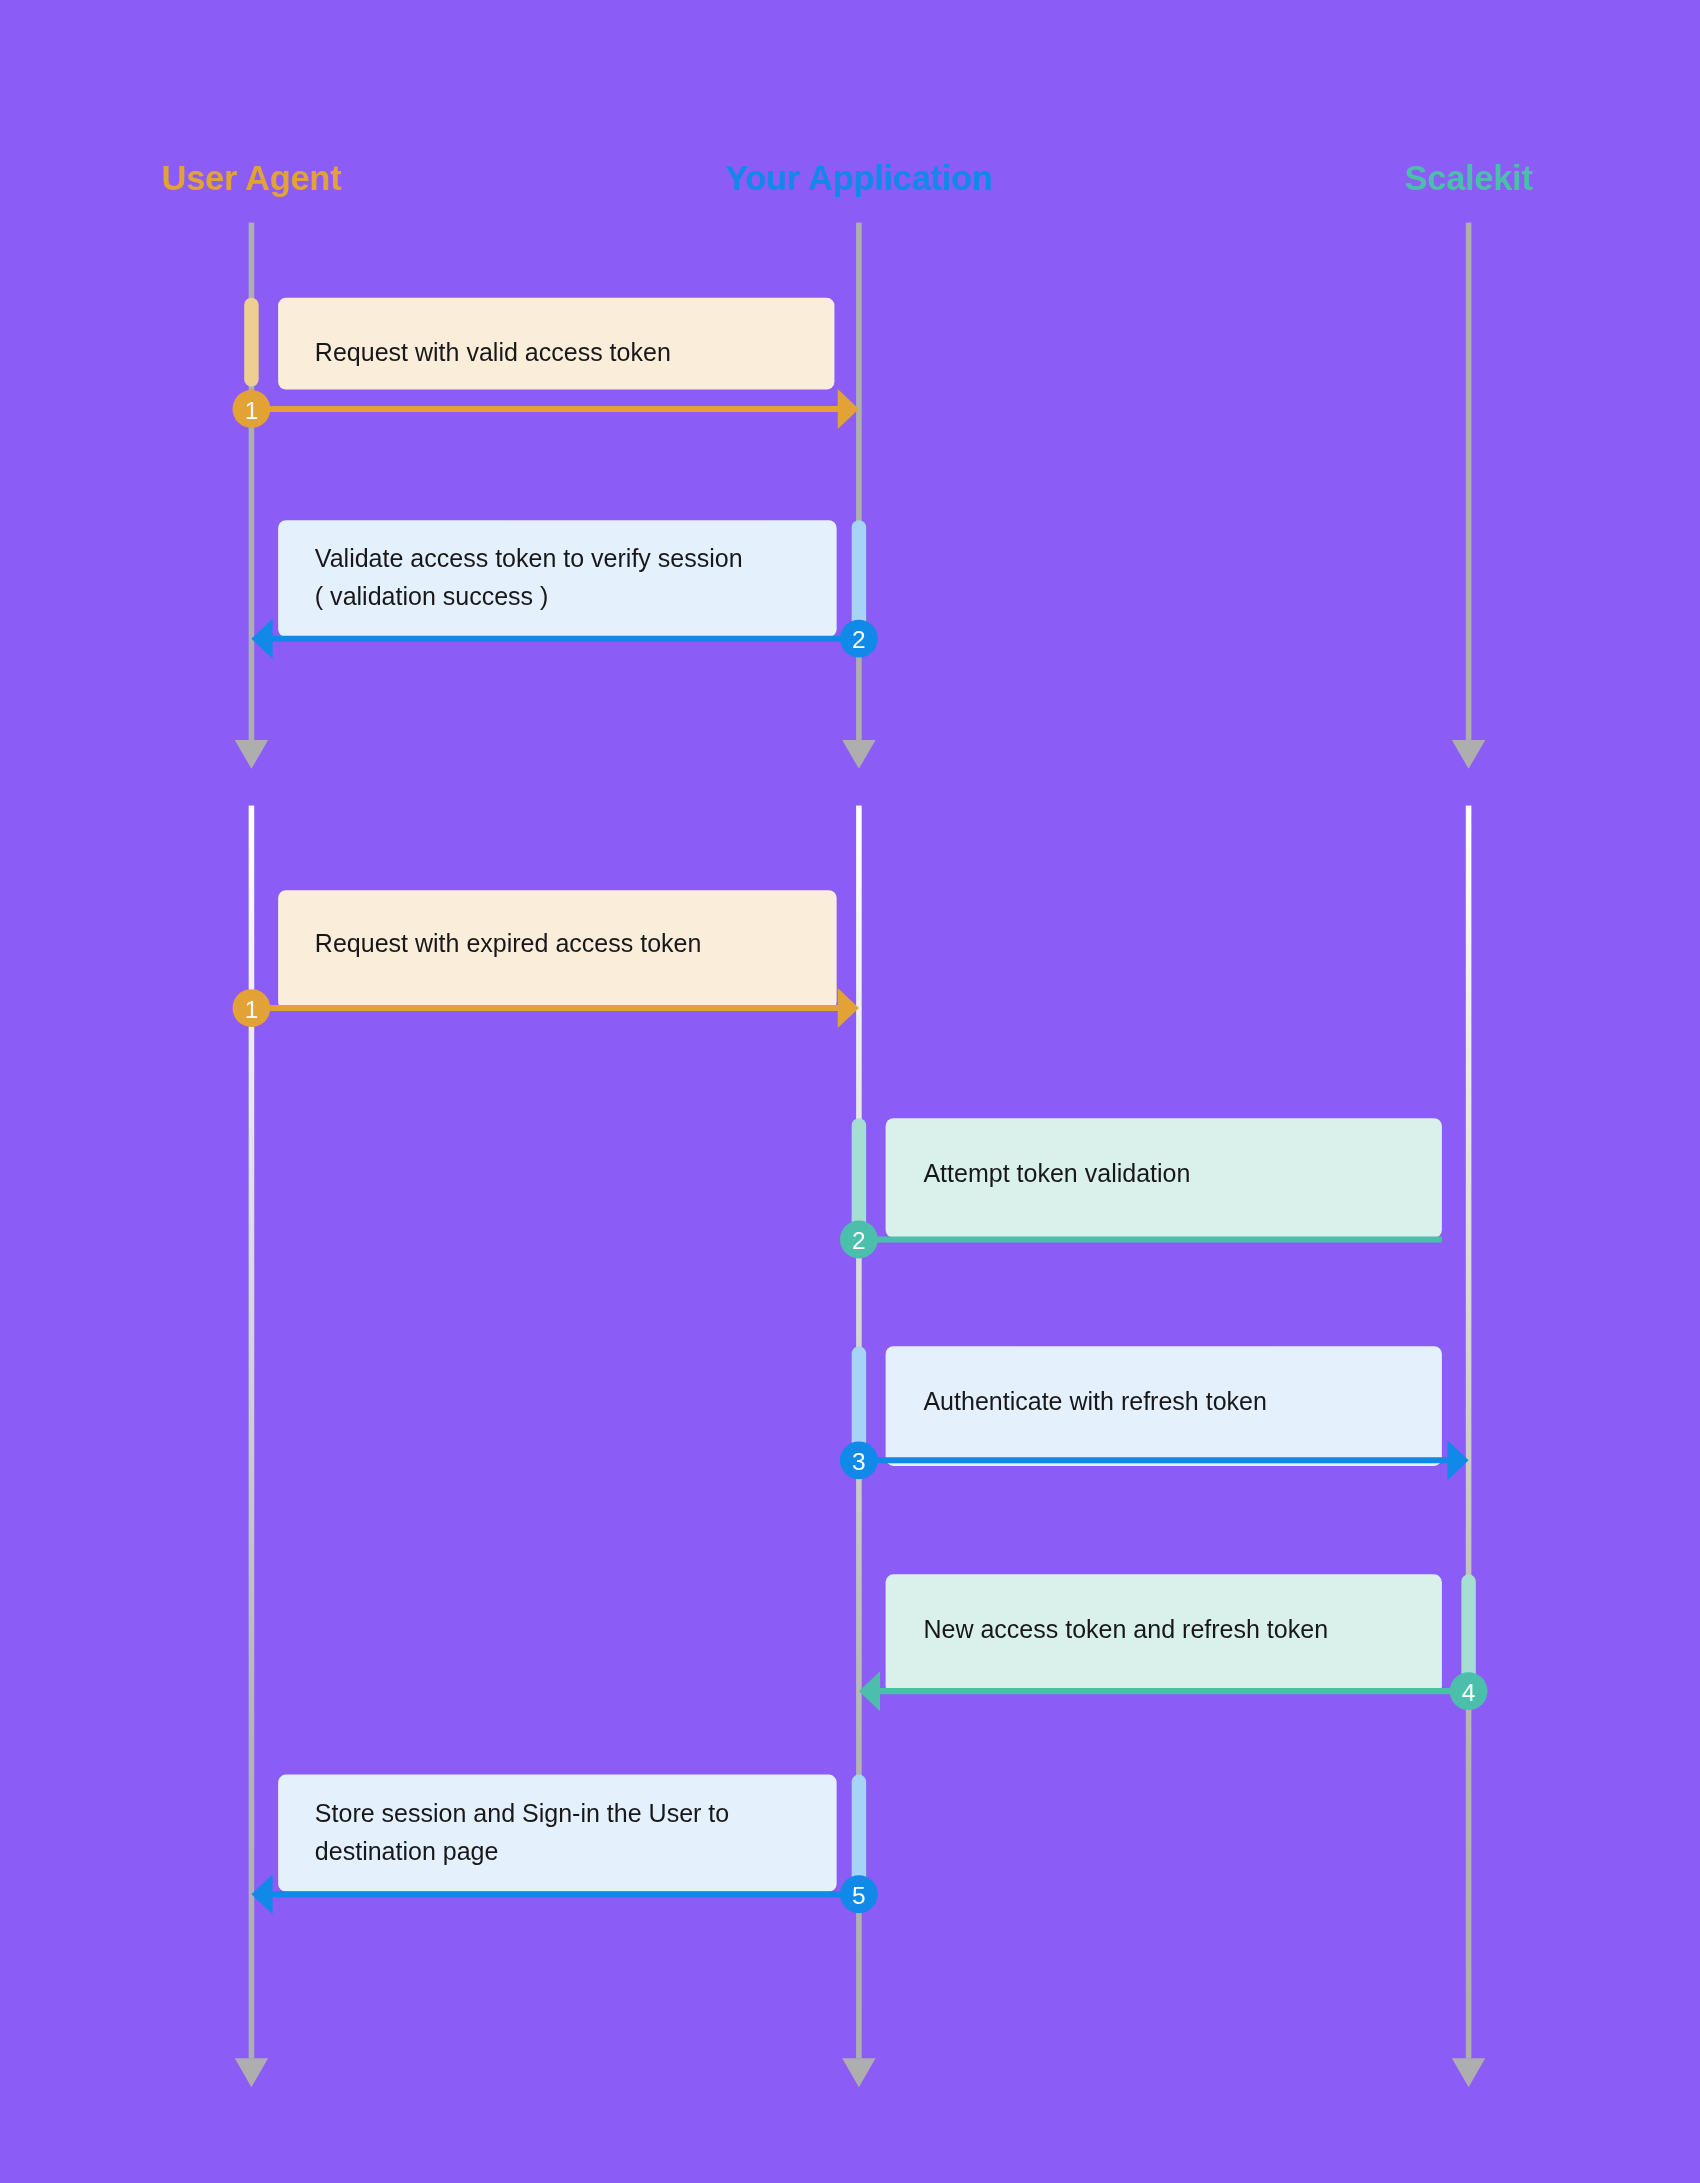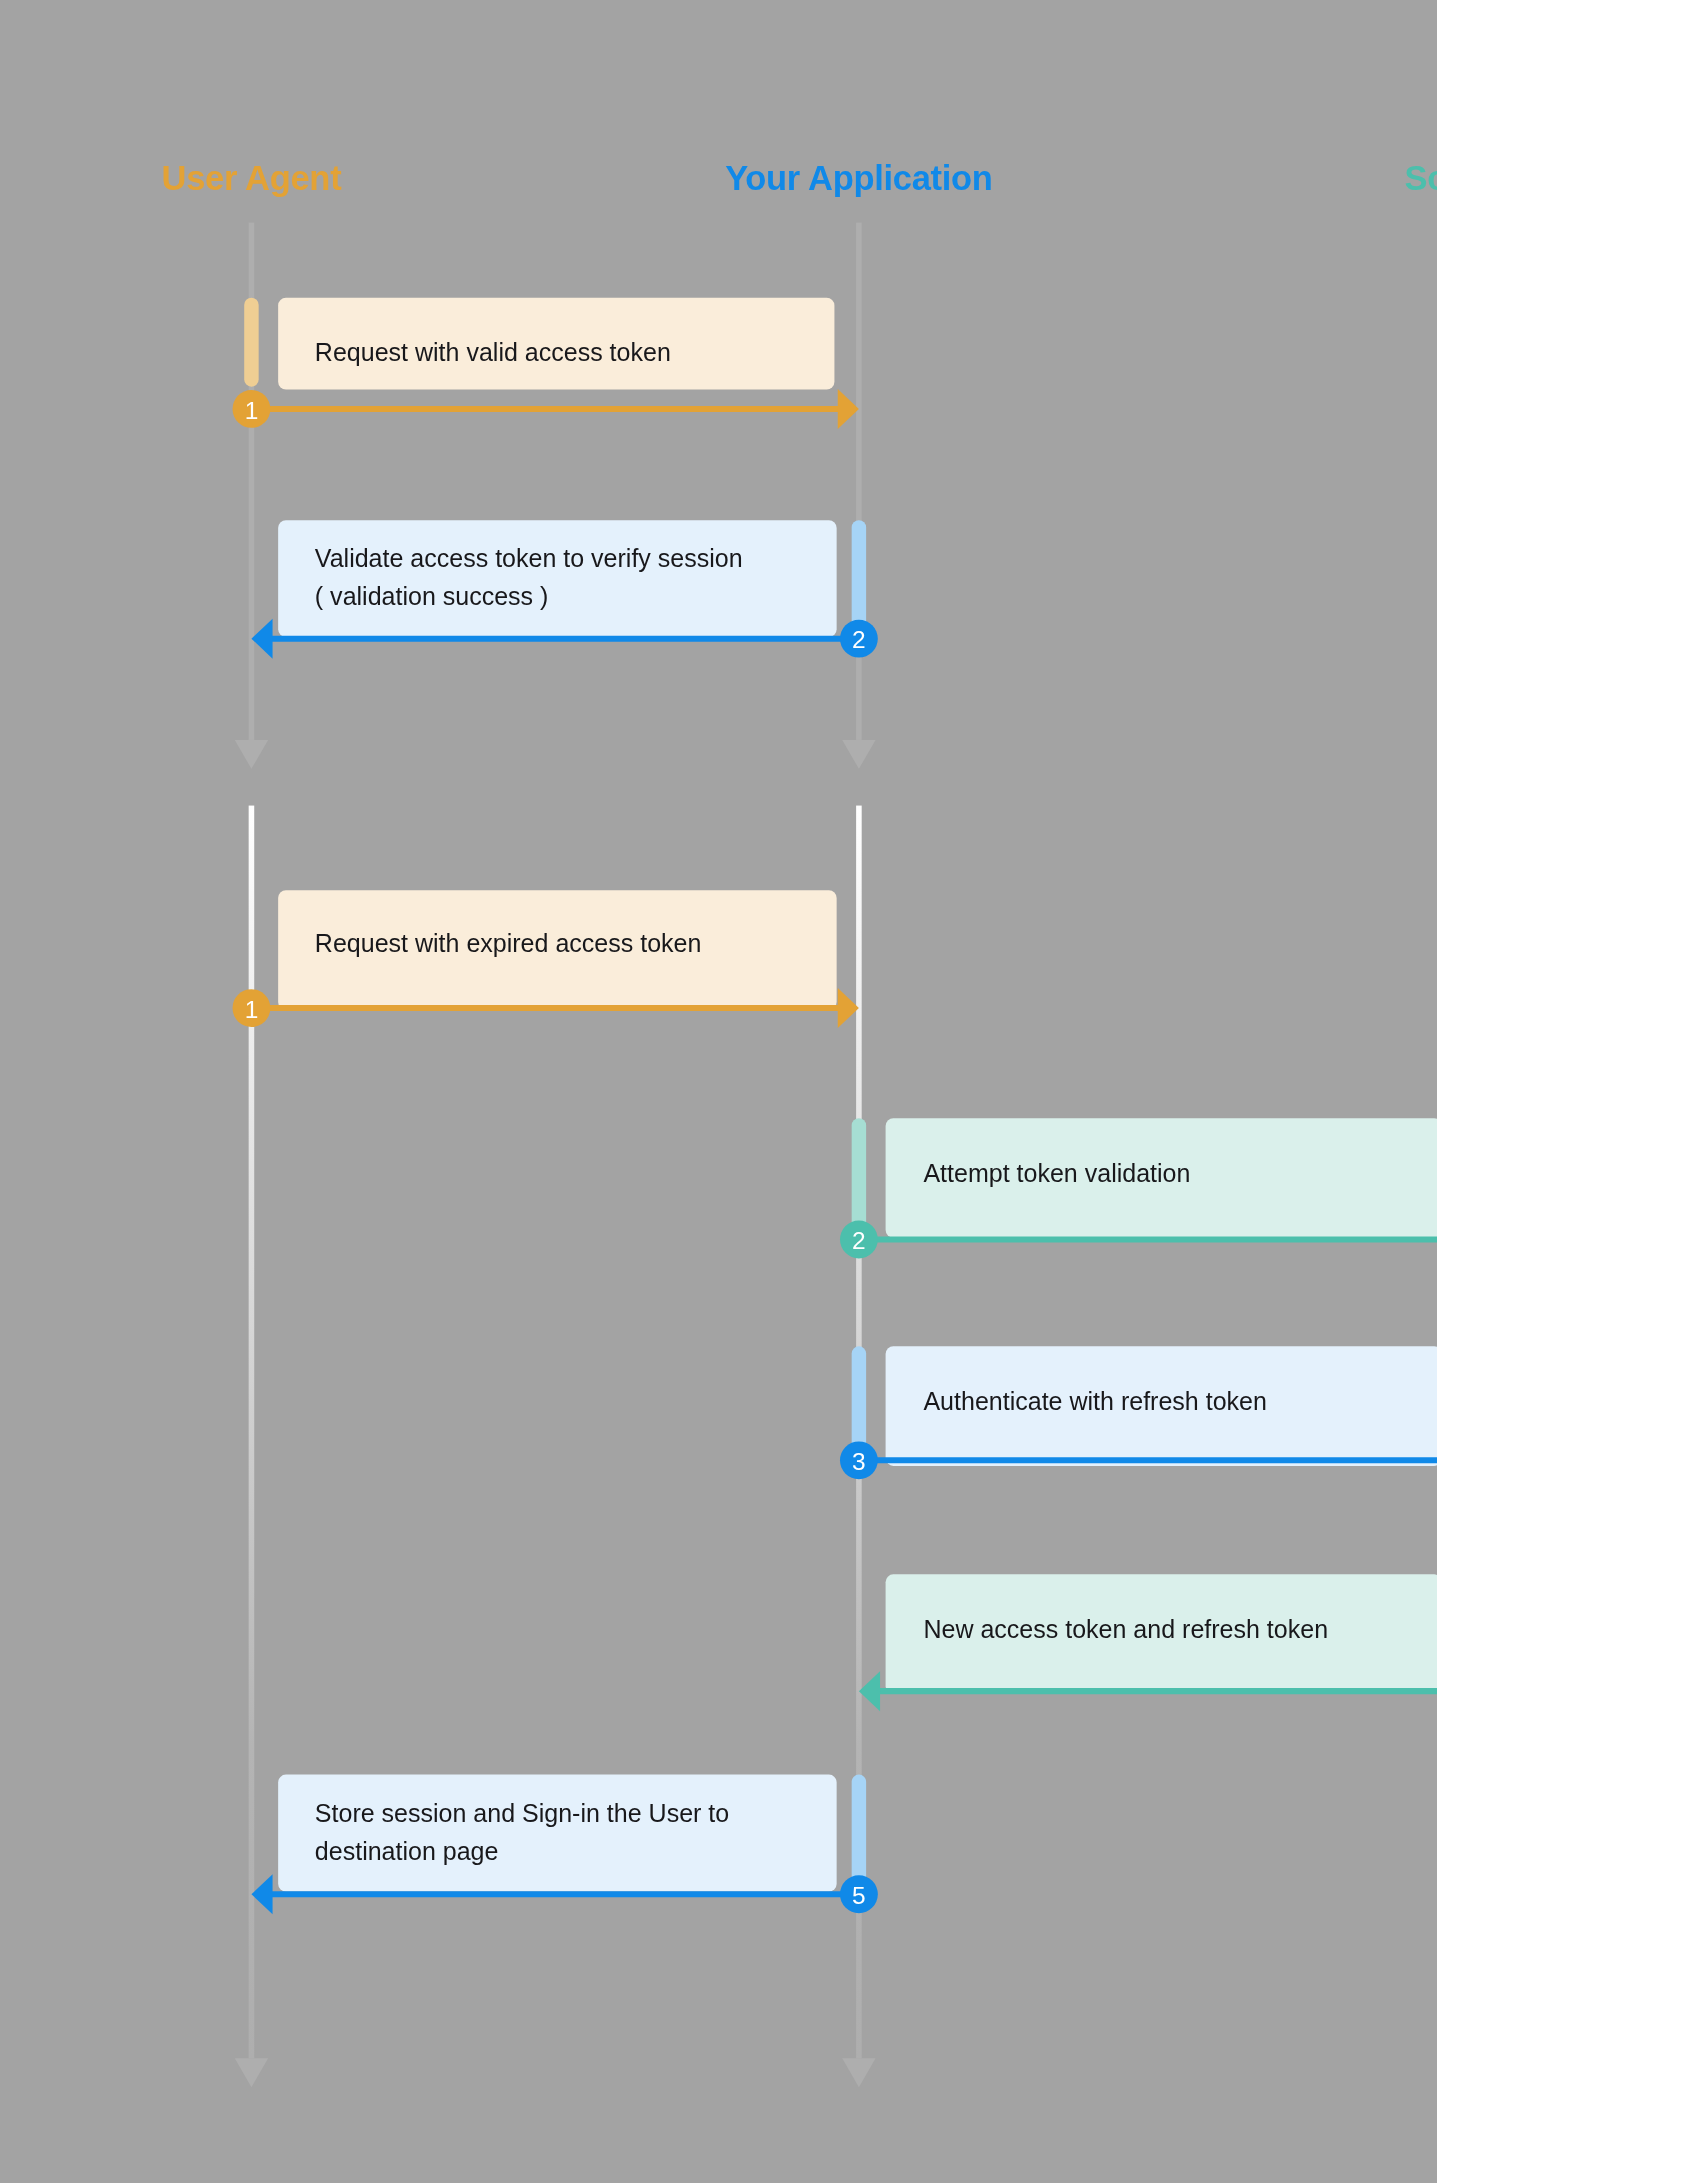--- a/index.html
+++ b/index.html
@@ -7,23 +7,23 @@
     margin: 0;
     padding: 0;
     background: #ffffff;
   }
   body {
     font-family: "Liberation Sans", sans-serif;
     -webkit-font-smoothing: antialiased;
   }
   #diagram-root {
     position: relative;
-    width: 1437px;
+    width: 1700px;
     height: 2183px;
-    background: #a3a3a3;
+    background: #8b5cf6;
     overflow: hidden;
   }
   #diagram-svg {
     position: absolute;
     left: 0;
     top: 0;
     width: 1700px;
     height: 2183px;
     display: block;
   }

